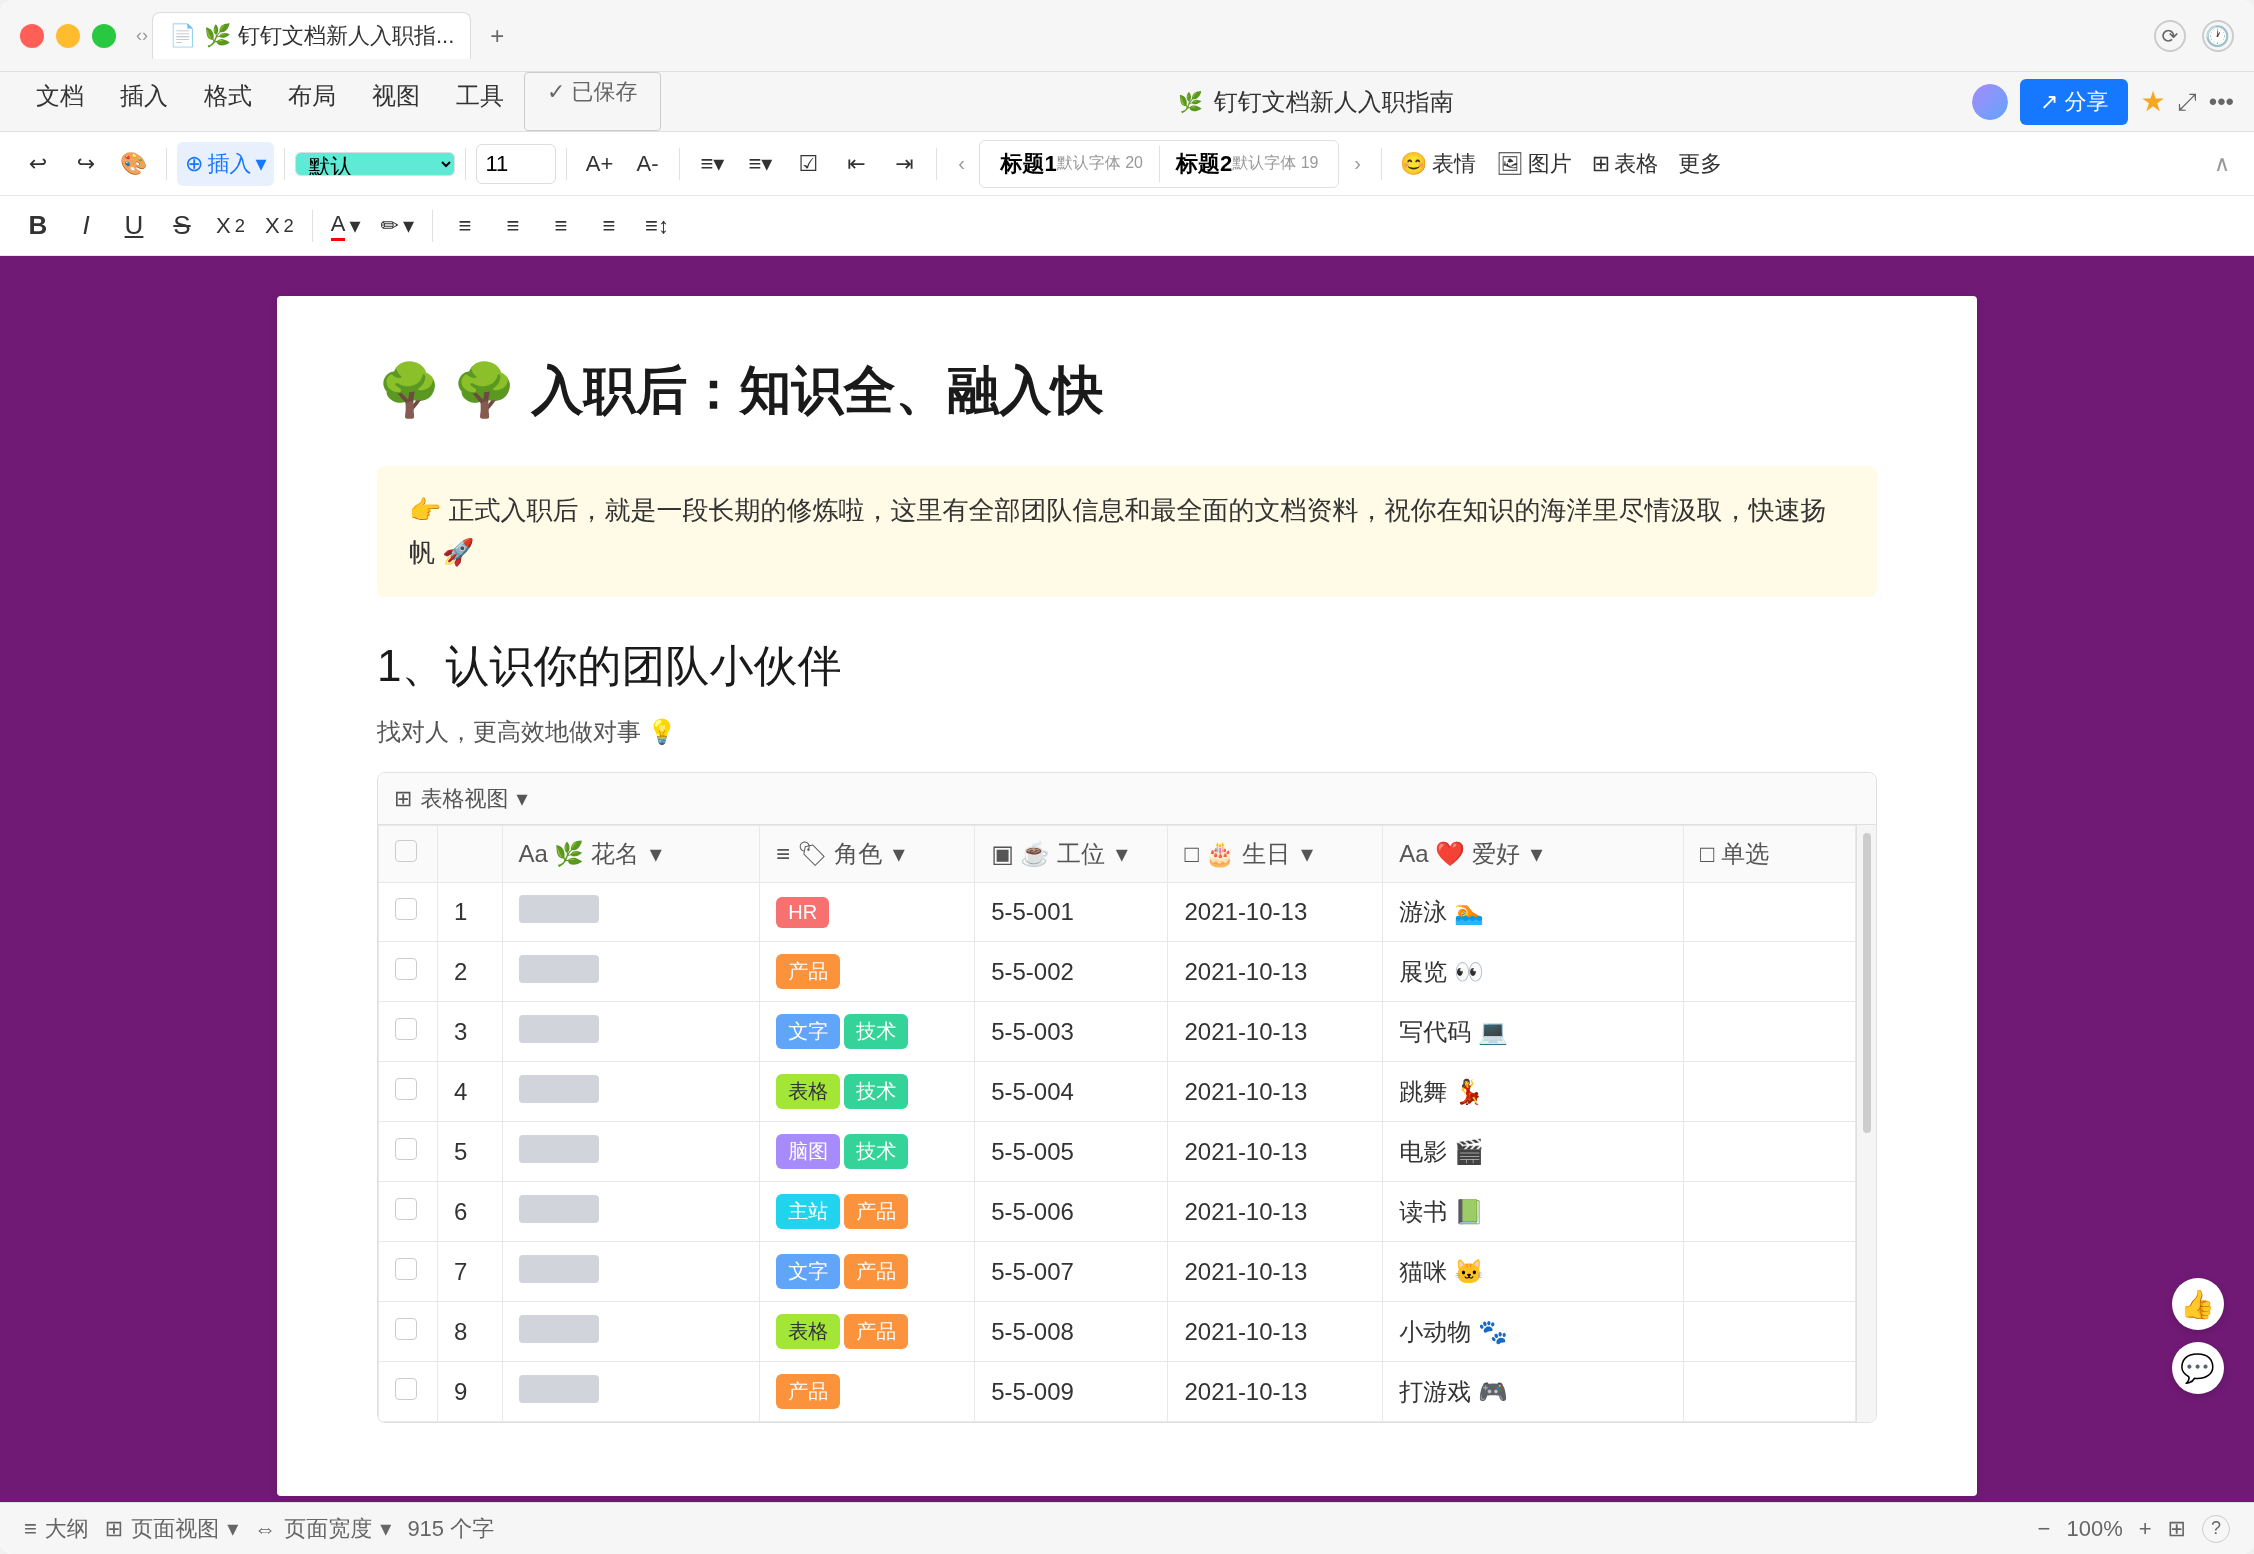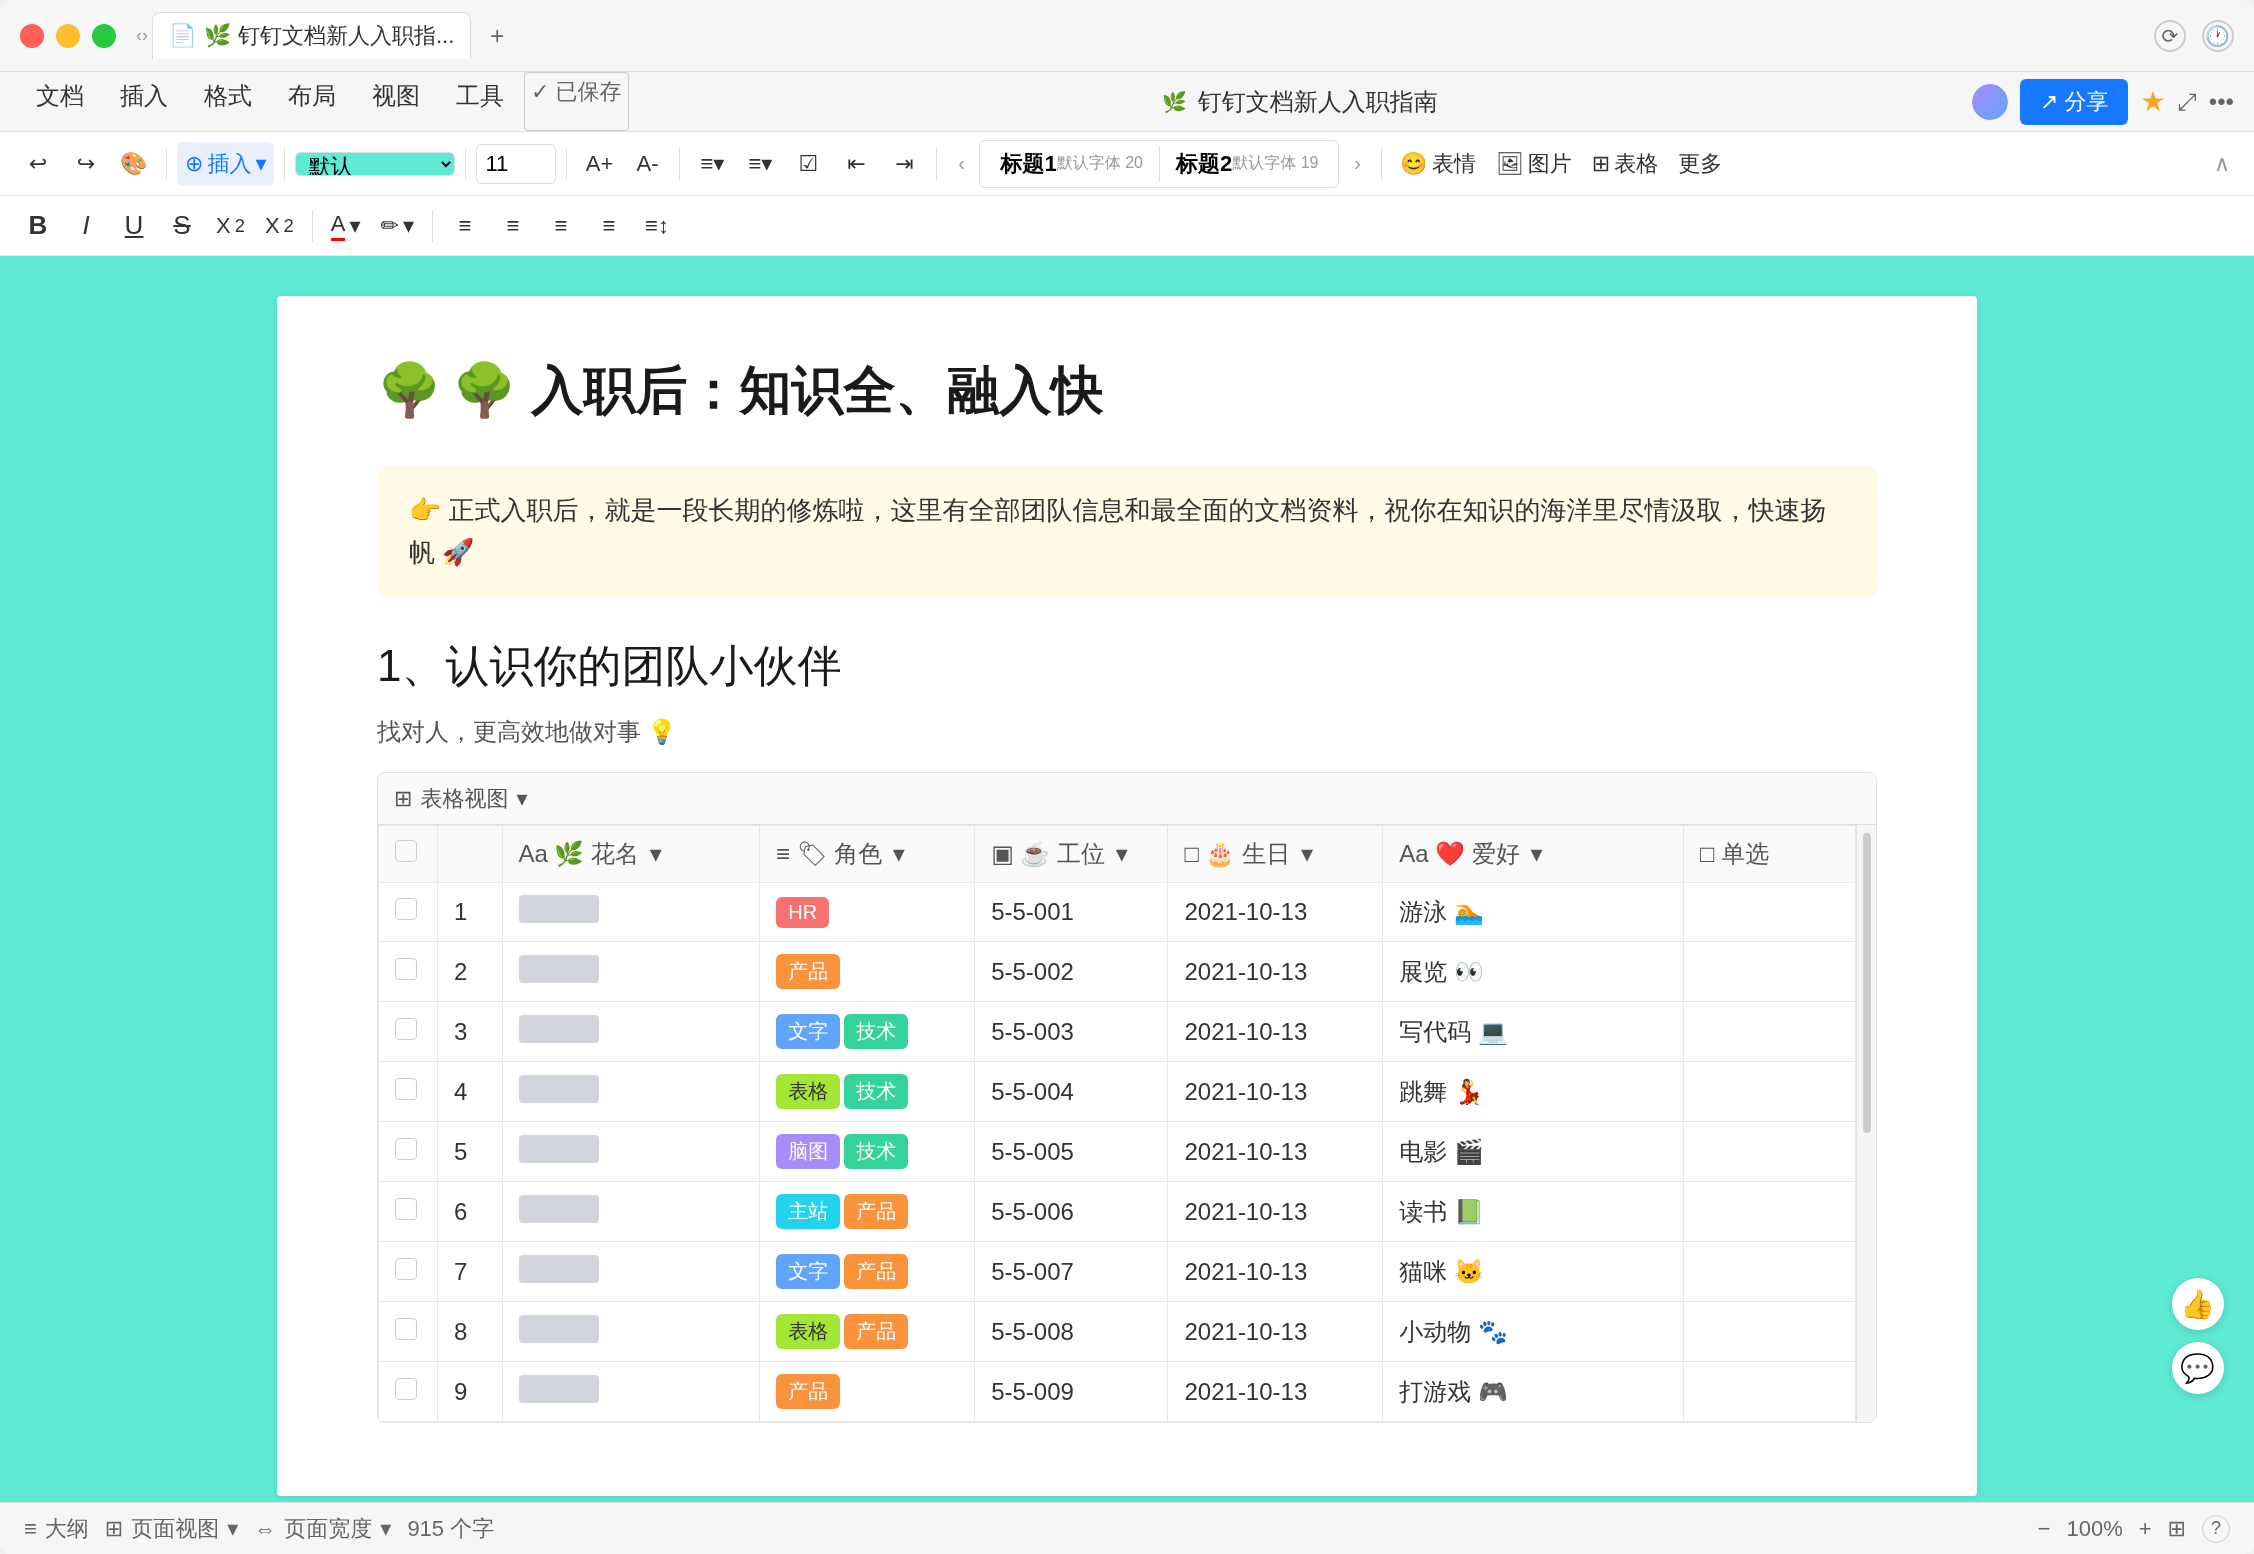--- a/index.html
+++ b/index.html
@@ -17,21 +17,21 @@
     .tl-maximize { background: #28c840; }
     .tab-area { display: flex; align-items: center; gap: 8px; flex: 1; }
     .tab { display: flex; align-items: center; gap: 8px; background: #fff; border-radius: 8px 8px 0 0; padding: 8px 16px; font-size: 22px; color: #333; border: 1px solid #ddd; border-bottom: none; }
     .tab-new { width: 36px; height: 36px; border-radius: 6px; display: flex; align-items: center; justify-content: center; cursor: pointer; font-size: 24px; color: #666; }
     
     
     .menubar { height: 60px; background: #f6f6f6; display: flex; padding: 0 20px; border-bottom: 1px solid #e0e0e0; flex-shrink: 0; gap: 4px; }
     .menu-item { padding: 8px 16px; font-size: 24px; color: #333; cursor: pointer; border-radius: 4px; }
     .menu-center { flex: 1; display: flex; align-items: center; justify-content: center; gap: 10px; }
     .doc-title-center { font-size: 24px; color: #333; }
-    .saved-badge { font-size: 22px; color: #666; border: 1px solid #ccc; border-radius: 4px; padding: 4px 6px; }
+    .saved-badge { font-size: 22px; color: #666; border: 1px solid #ccc; border-radius: 4px; padding: 4px 22px; }
     .menu-right { display: flex; align-items: center; gap: 12px; }
     .btn-share { background: #1677ff; color: #fff; border-radius: 6px; padding: 8px 20px; font-size: 22px; display: flex; align-items: center; gap: 6px; cursor: pointer; }
     .star-icon { font-size: 28px; color: #f5a623; cursor: pointer; }
     
     
     .toolbar1 { height: 64px; background: #fff; display: flex; align-items: center; padding: 0 16px; border-bottom: 1px solid #e8e8e8; flex-shrink: 0; gap: 4px; }
     .tool-btn { height: 44px; min-width: 44px; display: flex; align-items: center; justify-content: center; border-radius: 6px; cursor: pointer; font-size: 22px; color: #333; padding: 0 8px; gap: 4px; }
     .font-select { height: 24px; border: 1px solid #ddd; border-radius: 6px; padding: 0 8px; font-size: 22px; min-width: 160px; background: #5eead4; }
     .font-size-select { height: 40px; border: 1px solid #ddd; border-radius: 6px; padding: 0 8px; font-size: 22px; width: 80px; background: #fff; }
     .separator { width: 1px; height: 32px; background: #e0e0e0; margin: 0 6px; }
@@ -39,21 +39,21 @@
     .heading-preset { display: flex; flex-direction: row; align-items: center; padding: 4px 12px; cursor: pointer; border-radius: 4px; }
     .heading-preset-title { font-weight: bold; font-size: 22px; }
     .heading-preset-sub { font-size: 16px; color: #999; }
     .heading-divider { width: 1px; height: 36px; background: #e0e0e0; }
     .chevron-btn { width: 28px; height: 44px; display: flex; align-items: center; justify-content: center; cursor: pointer; font-size: 20px; color: #999; }
     
     
     .toolbar2 { height: 60px; background: #fff; display: flex; align-items: center; padding: 0 16px; border-bottom: 1px solid #e8e8e8; flex-shrink: 0; gap: 4px; }
     
     
-    .content-area { flex: 1; overflow-y: auto; background: #5eead4; display: flex; justify-content: center; padding: 40px 0; }
+    .content-area { flex: 1; overflow-y: auto; background: #701a75; display: flex; justify-content: center; padding: 40px 0; }
     .document { background: #fff; width: 1700px; min-height: 1200px; padding: 60px 100px; border-radius: 4px; box-shadow: 0 2px 8px rgba(0,0,0,0.1); }
     
     
     .doc-heading-main { font-size: 52px; font-weight: bold; color: #1a1a1a; margin-bottom: 40px; }
     .callout-box { background: #fffbe6; border-radius: 8px; padding: 24px 32px; margin-bottom: 40px; font-size: 26px; color: #333; line-height: 1.6; }
     .section-title { font-size: 44px; font-weight: normal; color: #1a1a1a; margin-bottom: 20px; }
     .section-subtitle { font-size: 24px; color: #555; margin-bottom: 24px; }
     
     
     .table-container { border: 1px solid #e0e0e0; border-radius: 8px; overflow: hidden; }

